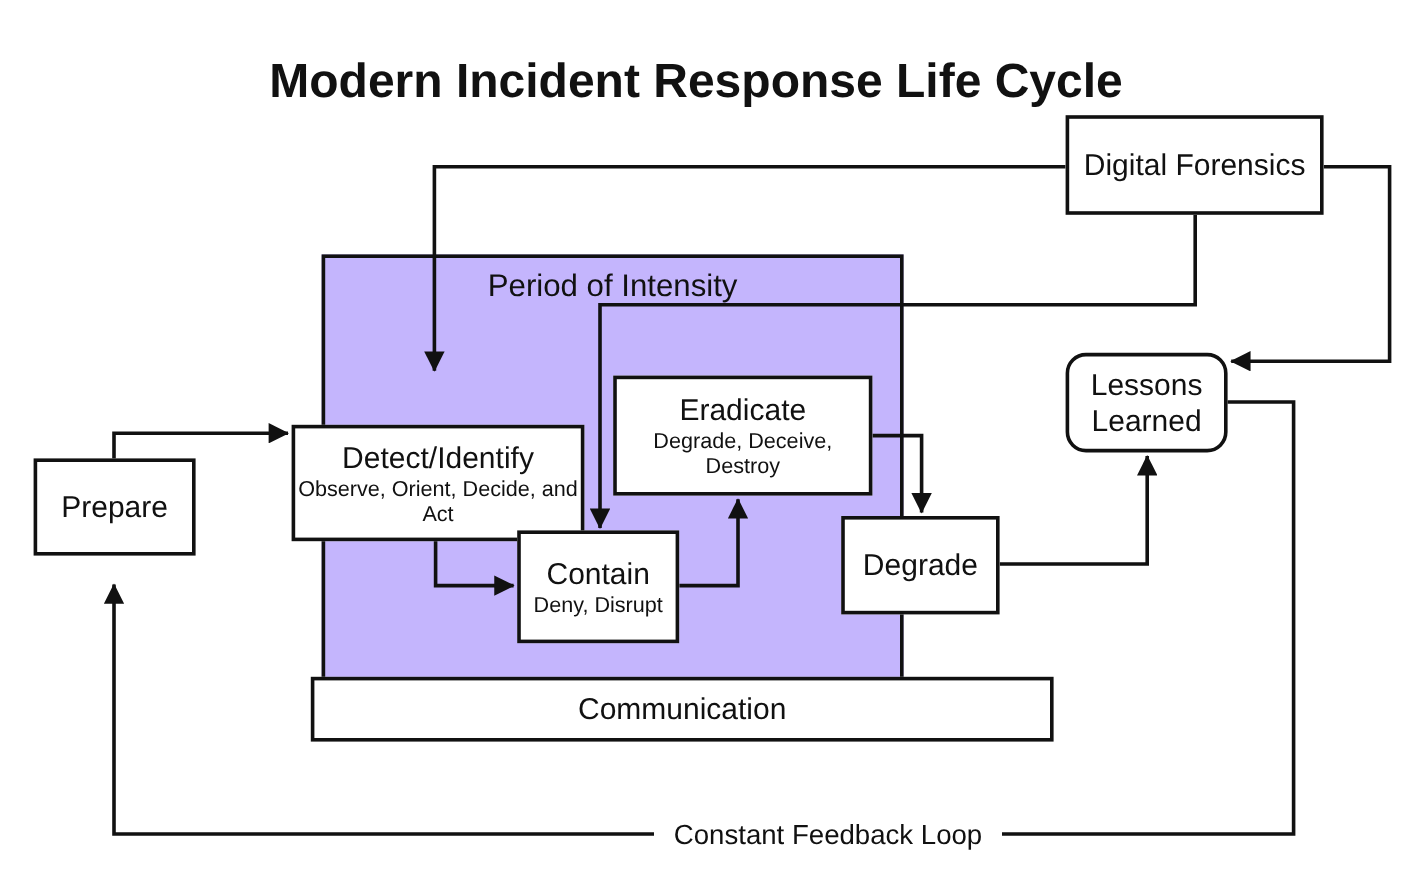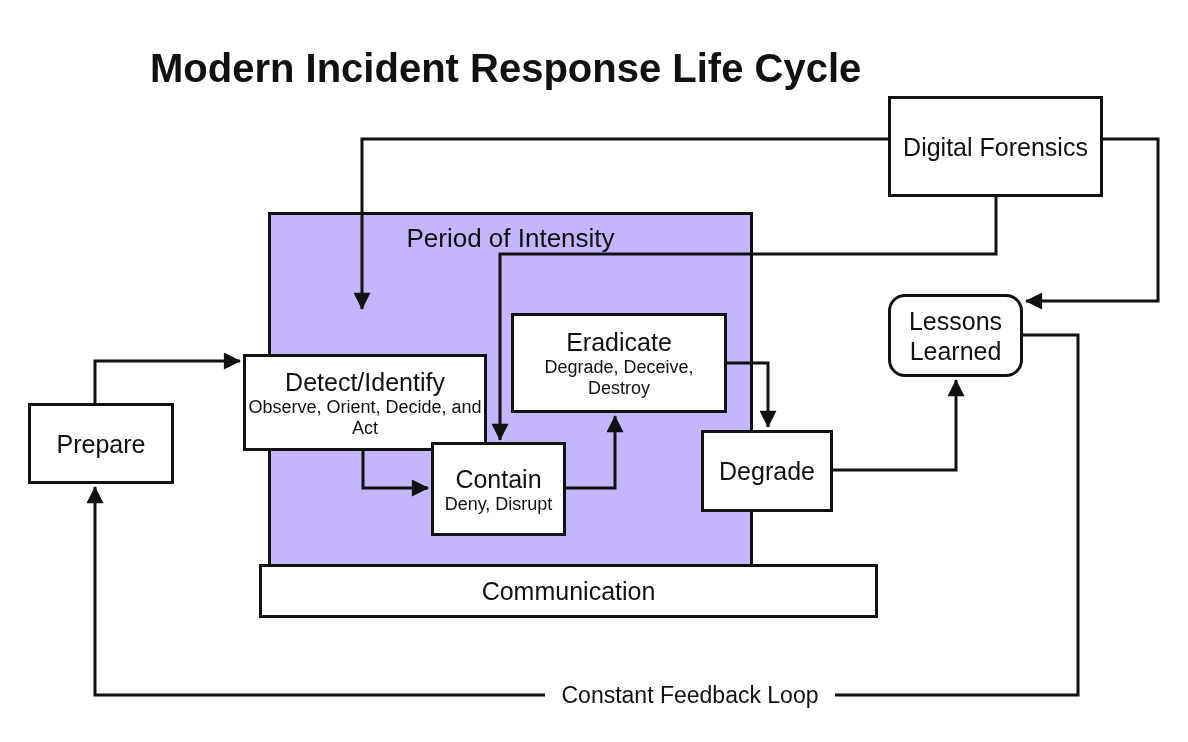--- a/index.html
+++ b/index.html
@@ -7,21 +7,21 @@
     position:relative;
     width:1188px;height:742px;
     background:#ffffff;
     font-family:"Liberation Sans", sans-serif;
     color:#111;
     overflow:hidden;
   }
   .title{
     position:absolute;
     left:150px;top:46px;width:860px;
-    text-align:left;
+    text-align:center;
     font-size:40px;font-weight:bold;
     letter-spacing:0px;
     color:#111;
   }
   .region{
     position:absolute;
     left:268px;top:212px;width:485px;height:360px;
     background:#c4b5fd;
     border:3px solid #111;
     box-sizing:border-box;
@@ -43,26 +43,26 @@
     border:3px solid #111;
     box-sizing:border-box;
     display:flex;flex-direction:column;
     align-items:center;justify-content:center;
     text-align:center;
     z-index:3;
   }
   .node .label{font-size:25px;line-height:30px;}
   .node .sublabel{font-size:18px;line-height:21px;}
   .node .sublabel:empty{display:none;}
-  .n-prepare{left:28px;top:403px;width:146px;height:81px;}
+  .n-prepare{left:28px;top:382px;width:135px;height:81px;}
   .n-detect{left:243px;top:313px;width:244px;height:97px;margin-top:41px;}
   .n-eradicate{left:511px;top:313px;width:216px;height:100px;}
   .n-contain{left:431px;top:442px;width:135px;height:94px;}
   .n-recover{left:701px;top:430px;width:132px;height:82px;}
-  .n-forensics{left:888px;top:96px;width:215px;height:101px;}
+  .n-forensics{left:888px;top:96px;width:215px;height:83px;}
   .n-lessons{left:888px;top:294px;width:135px;height:83px;border-radius:17px;}
   .n-communication{left:215px;top:564px;width:619px;height:54px;margin-left:44px;}
   .feedback-label{
     position:absolute;
     left:545px;top:681px;width:290px;height:28px;
     line-height:28px;
     text-align:center;
     font-size:23px;
     background:#ffffff;
     z-index:3;

